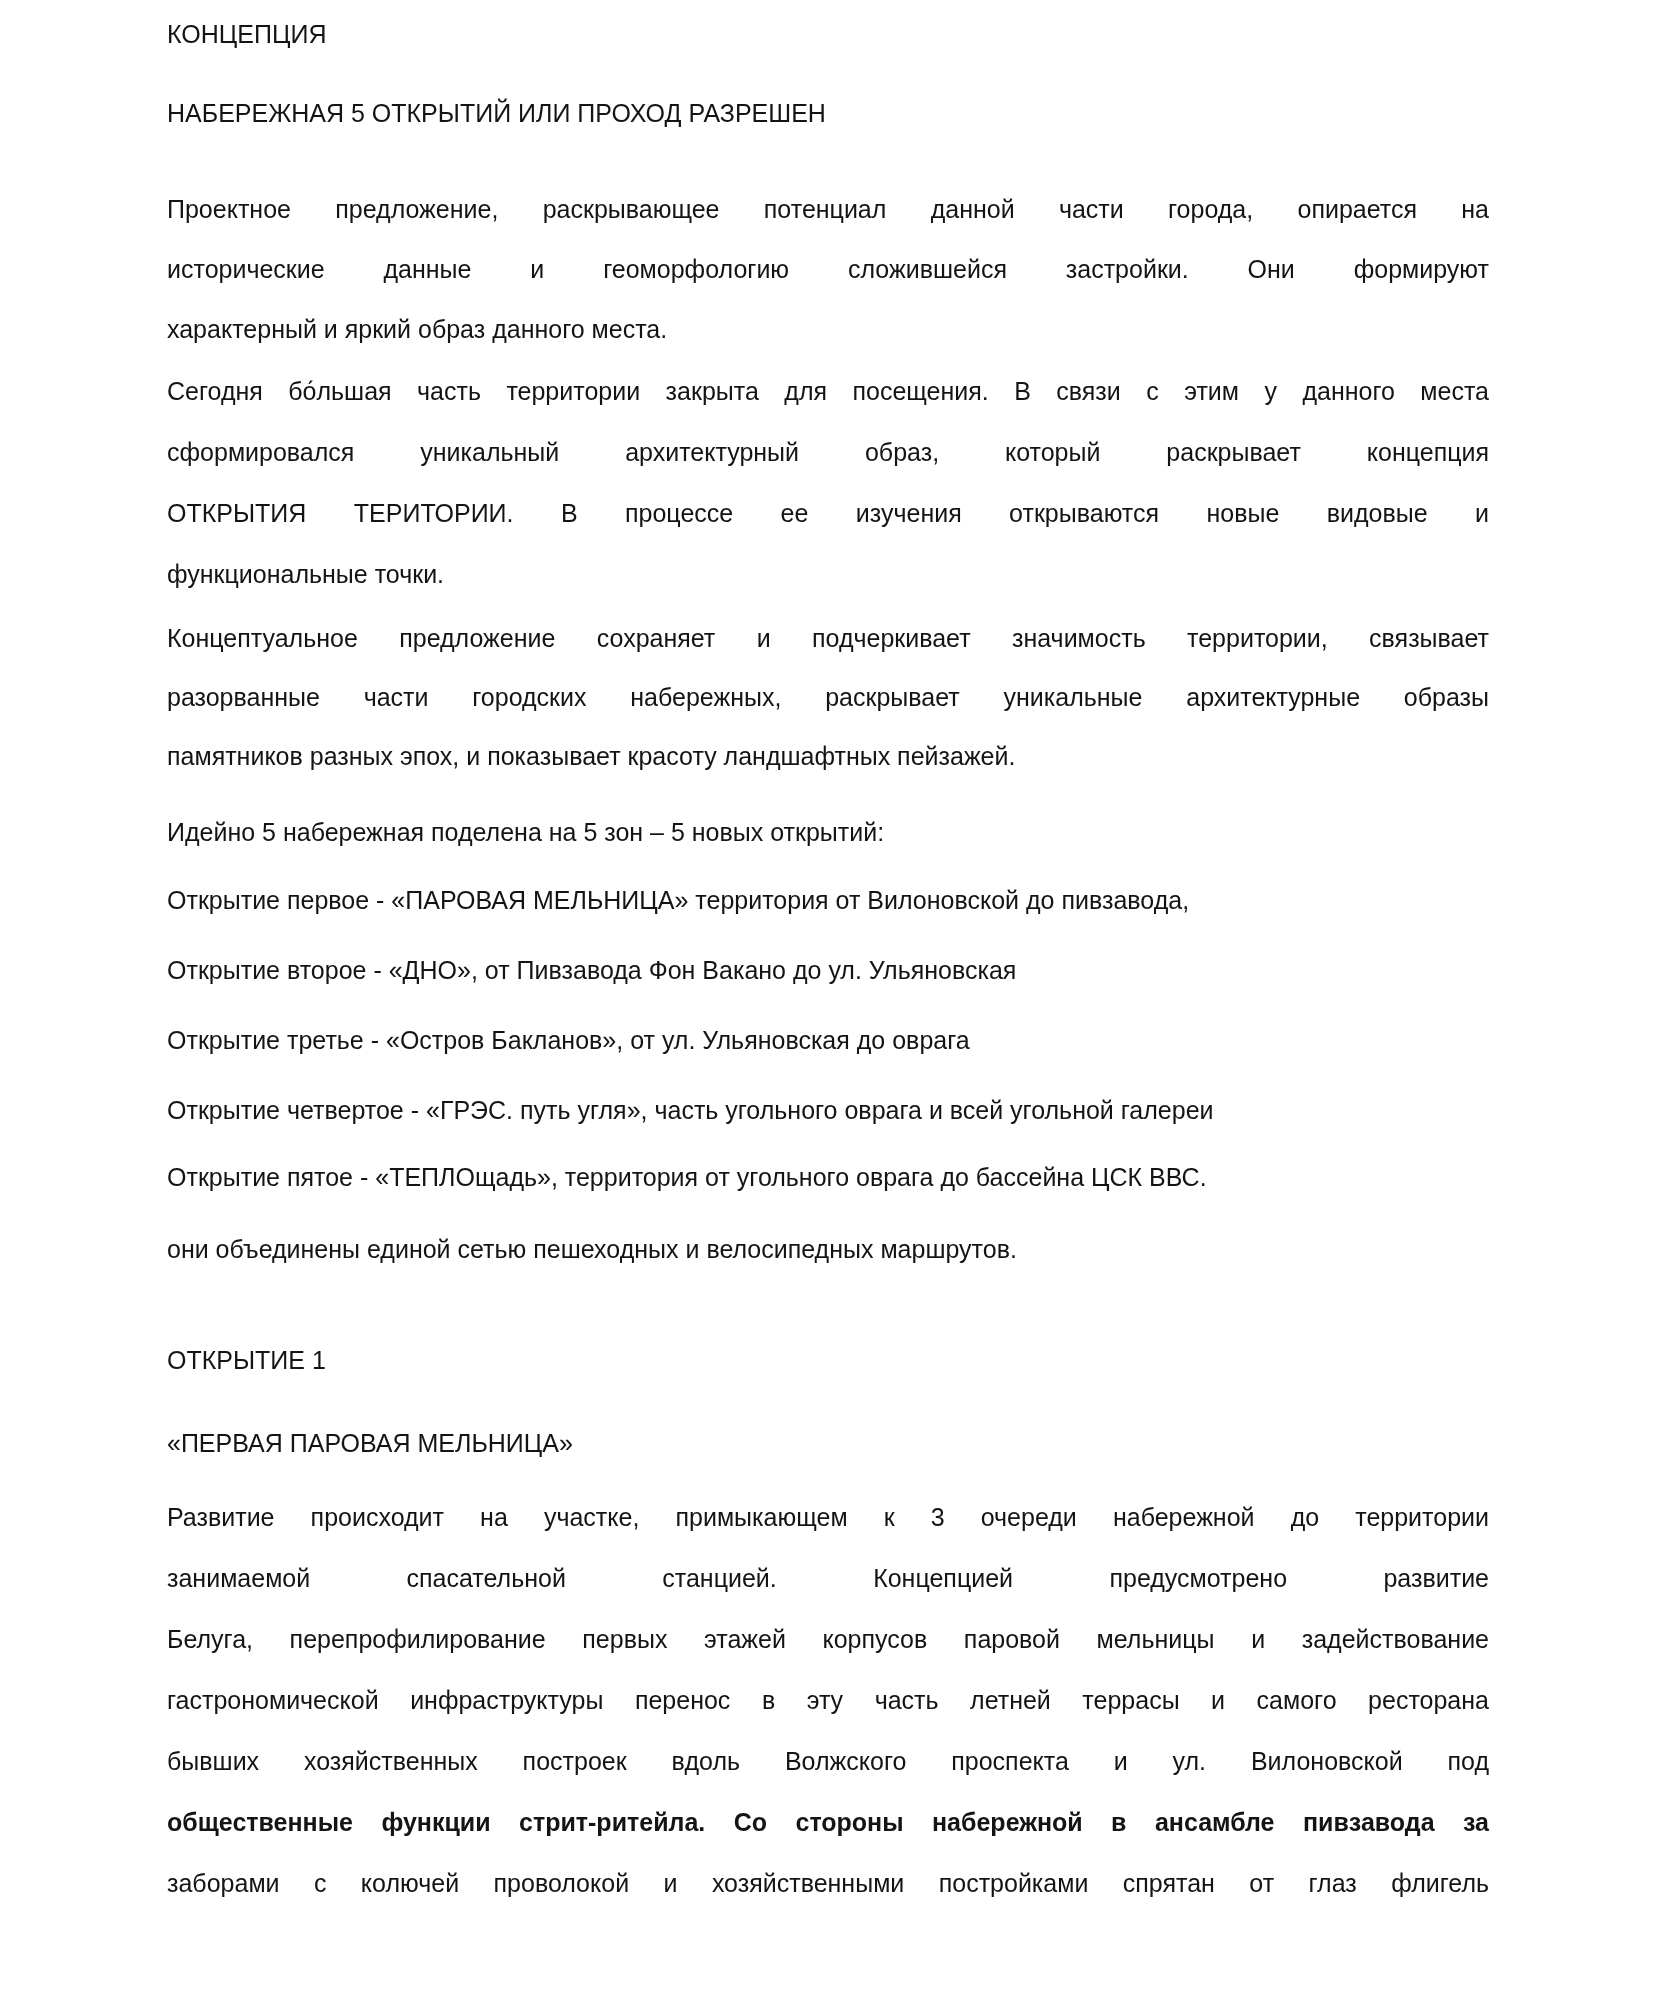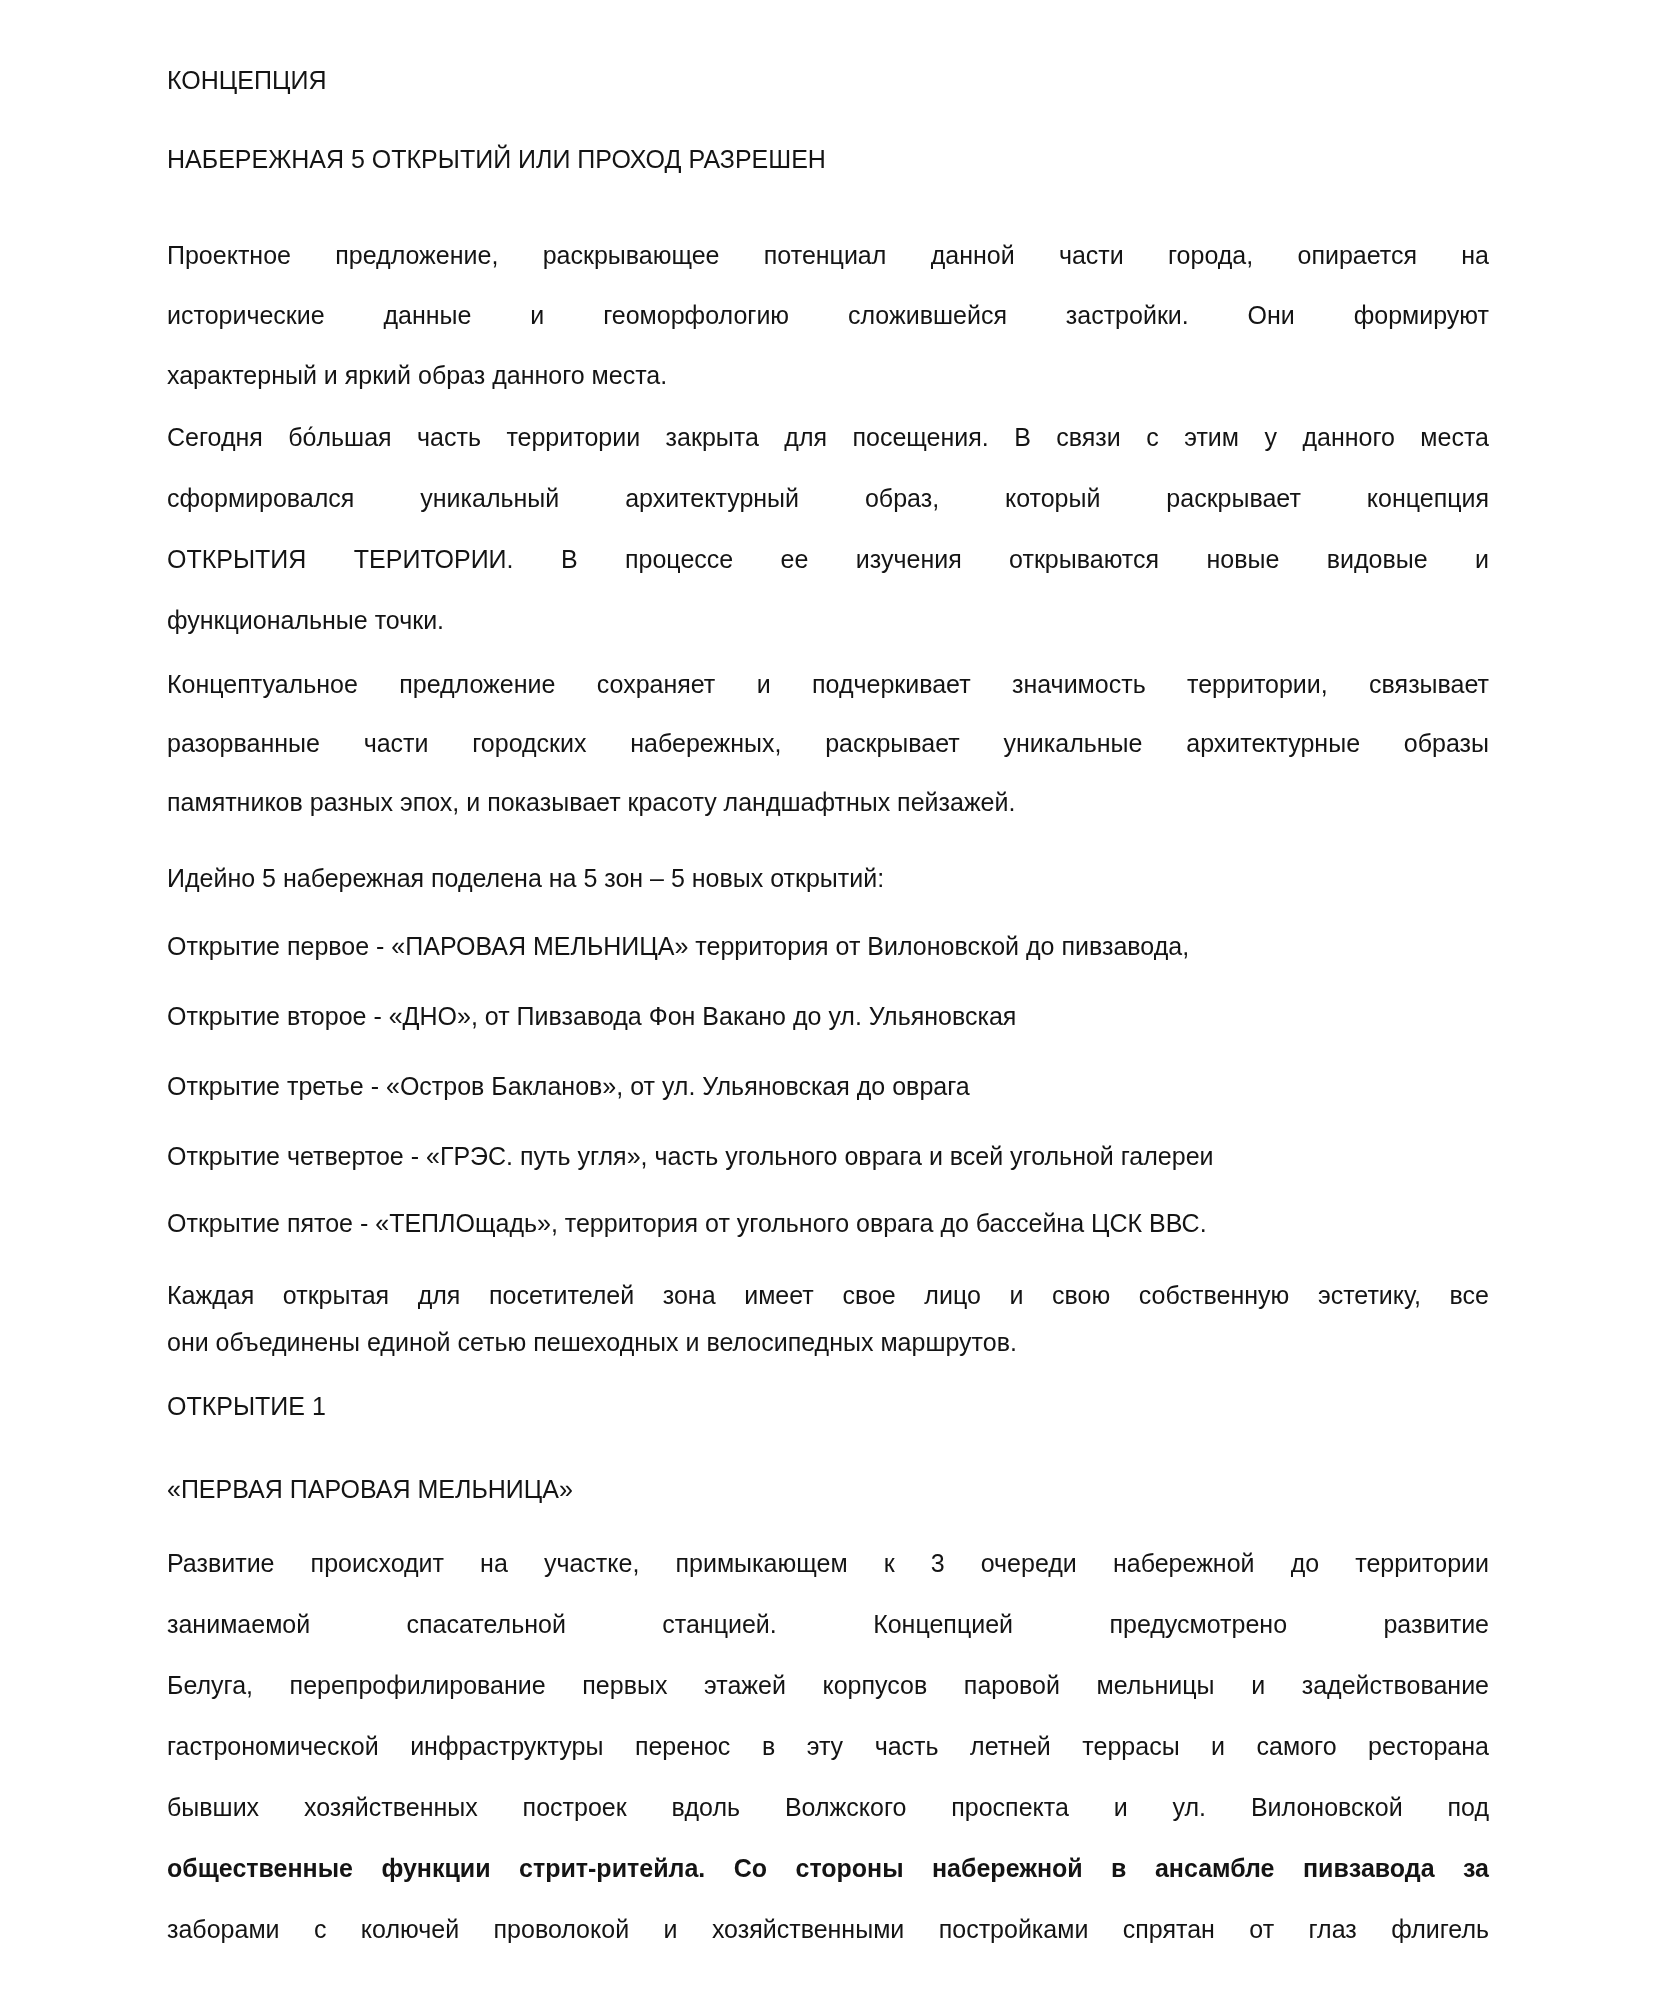--- a/index.html
+++ b/index.html
@@ -8,21 +8,20 @@
     background: #ffffff;
   }
   .page {
     position: relative;
     width: 1654px;
     height: 1910px;
     background: #ffffff;
     overflow: hidden;
     font-family: "Liberation Sans", "DejaVu Sans", sans-serif;
     color: #141414;
-    margin-top: 46px;
   }
   .block {
     position: absolute;
     left: 167px;
     width: 1322px;
   }
   .line {
     font-size: 25px;
     font-weight: 400;
     white-space: normal;
@@ -72,21 +71,20 @@
     <div class="block" style="top: 1020px;">
       <div class="line" style="line-height: 40px;">Открытие третье - «Остров Бакланов», от ул. Ульяновская до оврага</div>
     </div>
     <div class="block" style="top: 1090px;">
       <div class="line" style="line-height: 40px;">Открытие четвертое - «ГРЭС. путь угля», часть угольного оврага и всей угольной галереи</div>
     </div>
     <div class="block" style="top: 1157px;">
       <div class="line" style="line-height: 40px;">Открытие пятое - «ТЕПЛОщадь», территория от угольного оврага до бассейна ЦСК ВВС.</div>
     </div>
     <div class="block" style="top: 1226px;">
-      <div class="line just" style="line-height: 47px;">Каждая открытая для посетителей зона имеет свое лицо и свою собственную эстетику, все</div>
       <div class="line" style="line-height: 47px;">они объединены единой сетью пешеходных и велосипедных маршрутов.</div>
     </div>
     <div class="block" style="top: 1340px;">
       <div class="line" style="line-height: 40px;">ОТКРЫТИЕ 1</div>
     </div>
     <div class="block" style="top: 1423px;">
       <div class="line" style="line-height: 40px;">«ПЕРВАЯ ПАРОВАЯ МЕЛЬНИЦА»</div>
     </div>
     <div class="block" style="top: 1487px;">
       <div class="line just" style="line-height: 61px;">Развитие происходит на участке, примыкающем к 3 очереди набережной до территории</div>

